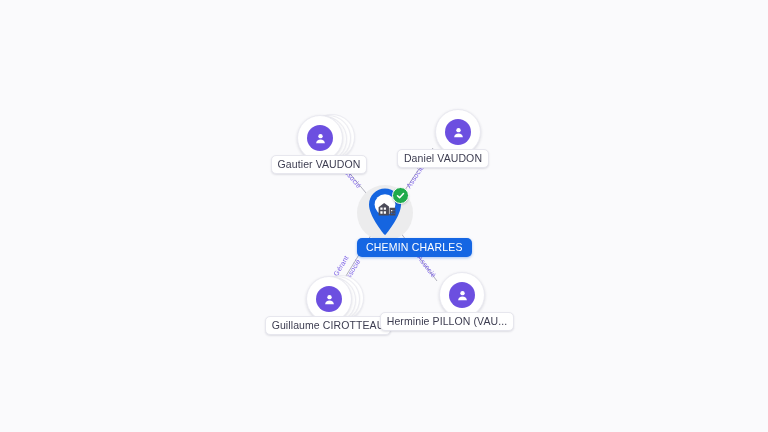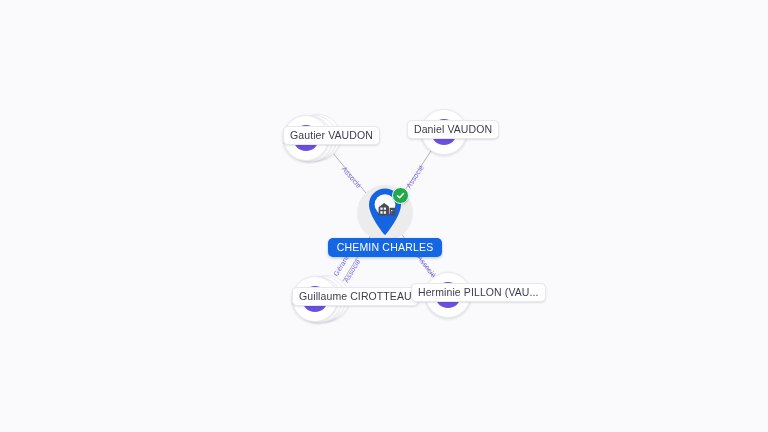--- a/index.html
+++ b/index.html
@@ -9,21 +9,21 @@
     font-family:"Liberation Sans","DejaVu Sans",sans-serif;
     overflow:hidden;position:relative;
   }
   #graph-canvas{
     position:absolute;inset:0;
     width:768px;height:432px;
   }
   #edge-layer{position:absolute;left:0;top:0;width:768px;height:432px;}
 
   
-  .node{position:absolute;display:flex;flex-direction:row;align-items:center;}
+  .node{position:absolute;display:flex;flex-direction:column;align-items:center;}
 
   
   .person-node .disc-wrap{position:relative;width:44px;height:44px;}
   .person-node .stack-card{
     position:absolute;width:44px;height:44px;border-radius:50%;
     background:#ffffff;border:1px solid #ececf2;
     box-shadow:0 1px 2px rgba(40,40,70,.10);
   }
   .person-node .disc{
     position:absolute;left:0;top:0;width:44px;height:44px;border-radius:50%;
@@ -38,21 +38,21 @@
   .node-label{
     margin-top:-4px;
     background:#ffffff;border:1px solid #e7e7ee;border-radius:5px;
     padding:2px 6px 3px;
     font-size:10.5px;color:#3c3c50;white-space:nowrap;
     box-shadow:0 1px 2px rgba(40,40,70,.13);
     position:relative;z-index:6;letter-spacing:.1px;
   }
 
   
-  #company-node{position:absolute;display:flex;flex-direction:column;align-items:center;}
+  #company-node{position:absolute;display:flex;flex-direction:column;align-items:flex-start;}
   .halo{
     position:absolute;left:50%;top:0;transform:translateX(-50%);
     width:56px;height:56px;border-radius:50%;
     background:#ececed;
   }
   .pin-wrap{position:relative;width:56px;height:58px;}
   .pin-svg{position:absolute;left:9px;top:2px;}
   .building-ico{
     position:absolute;left:21px;top:16px;width:18px;height:15px;
   }

